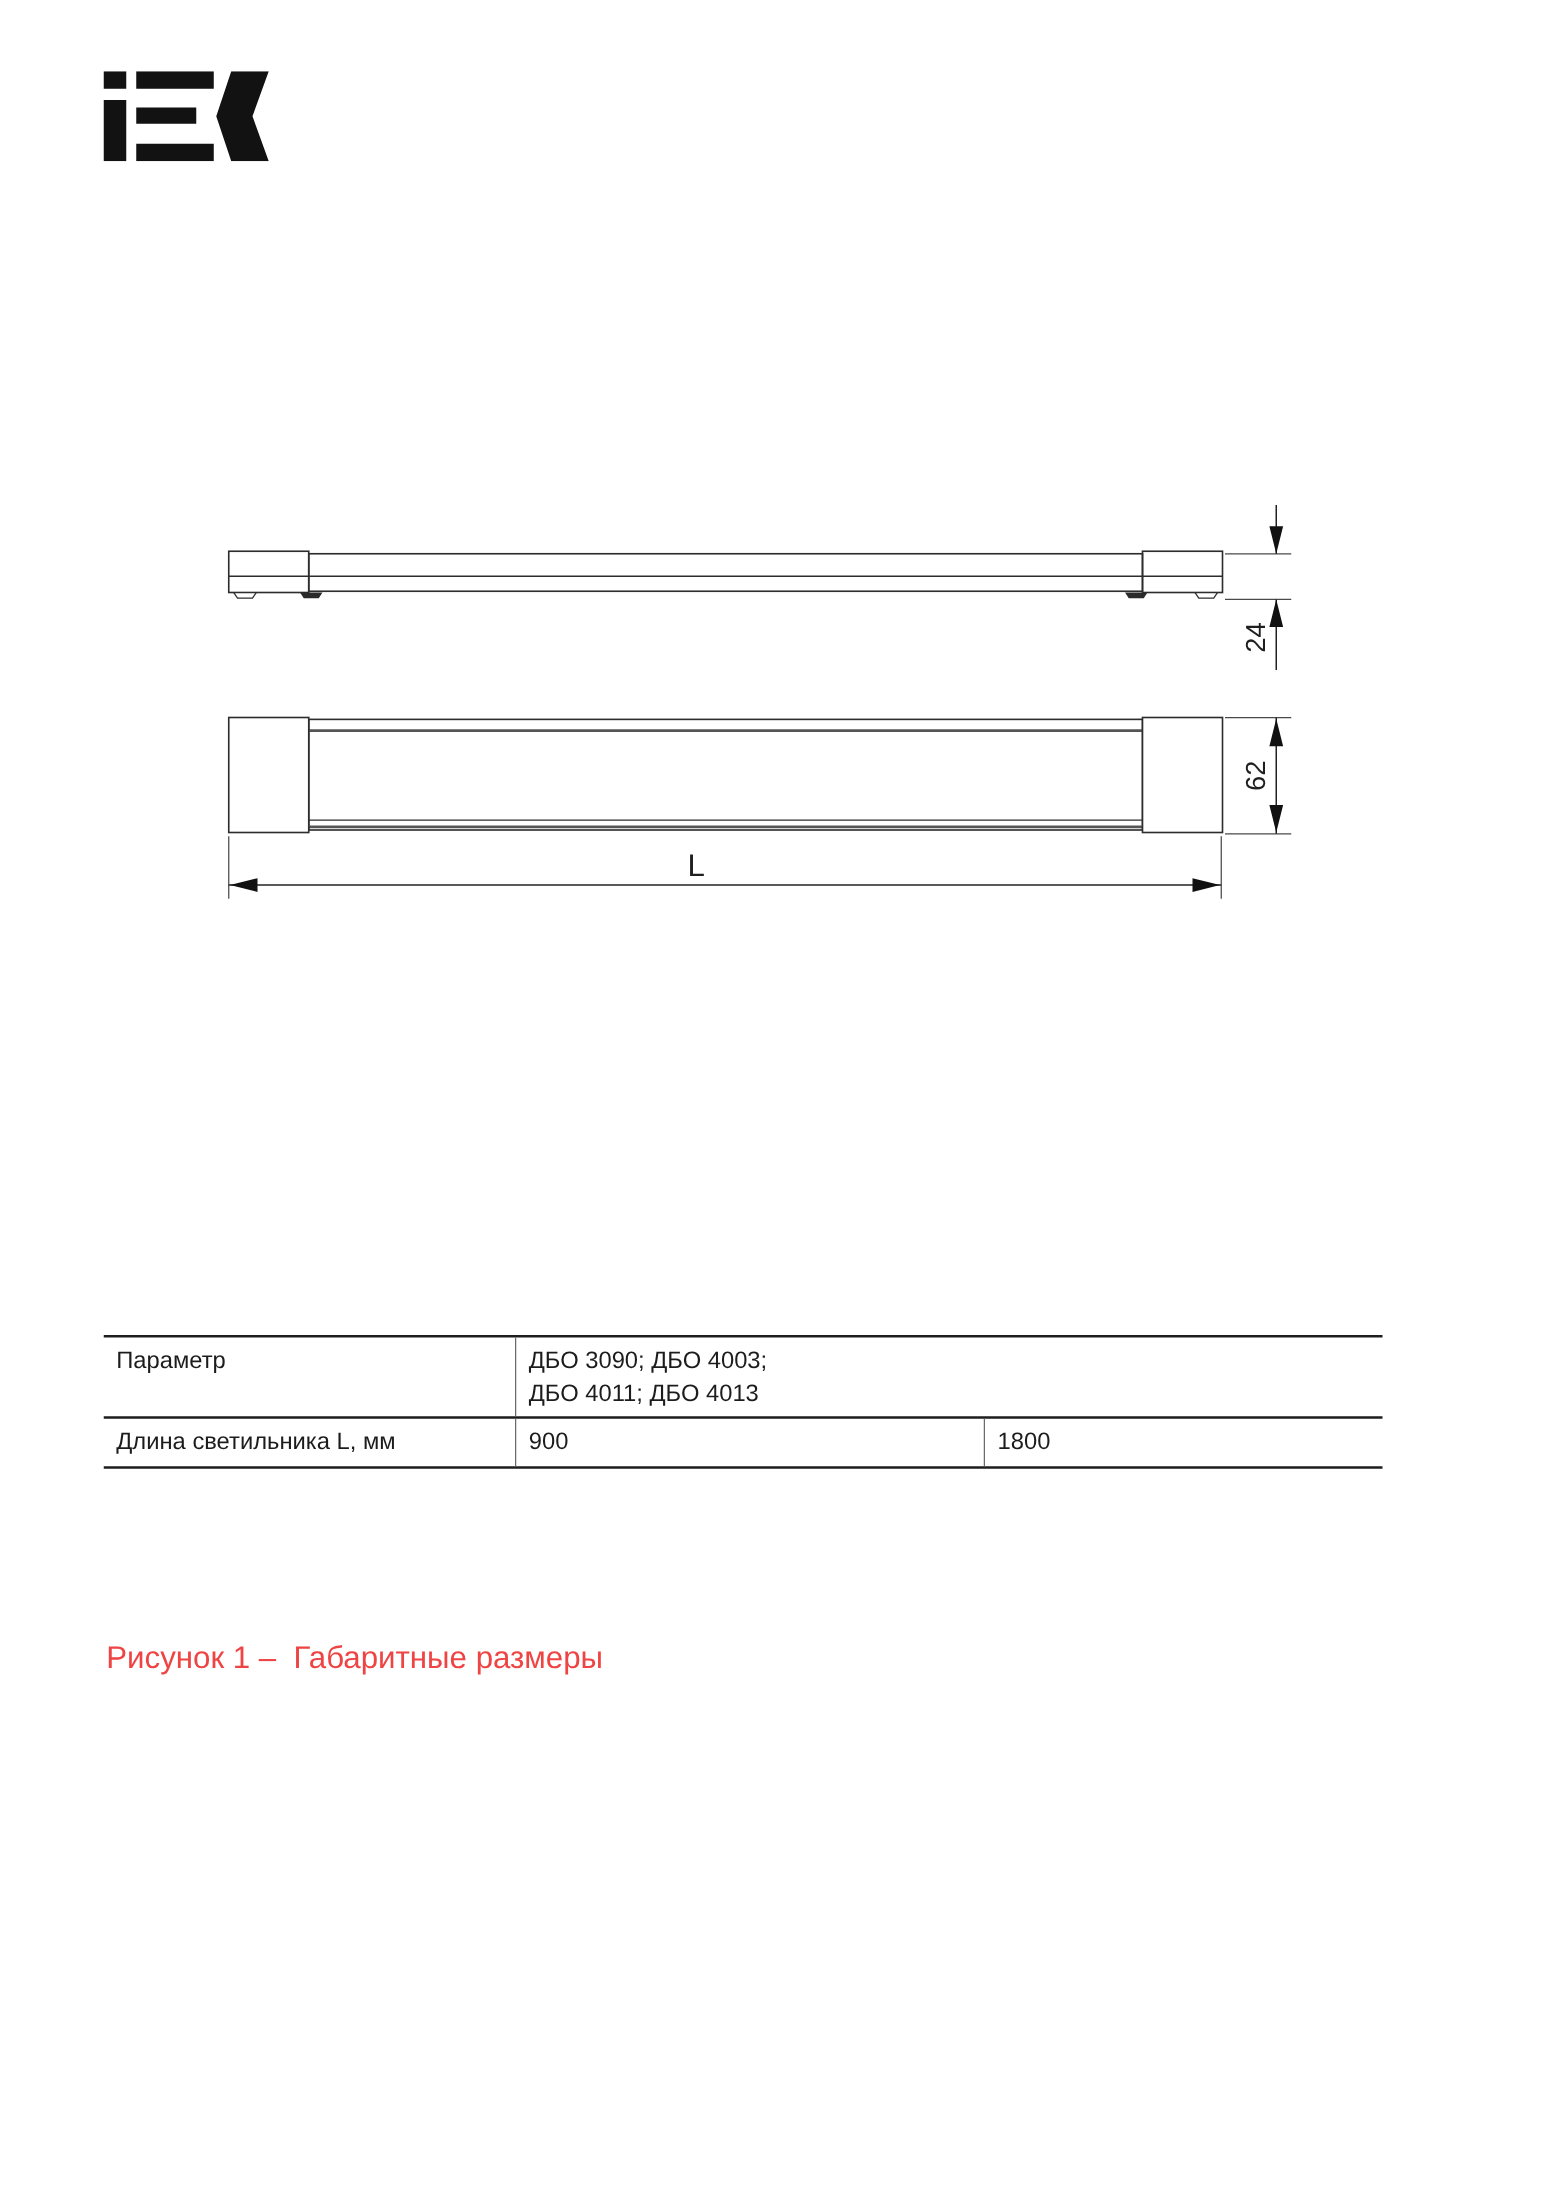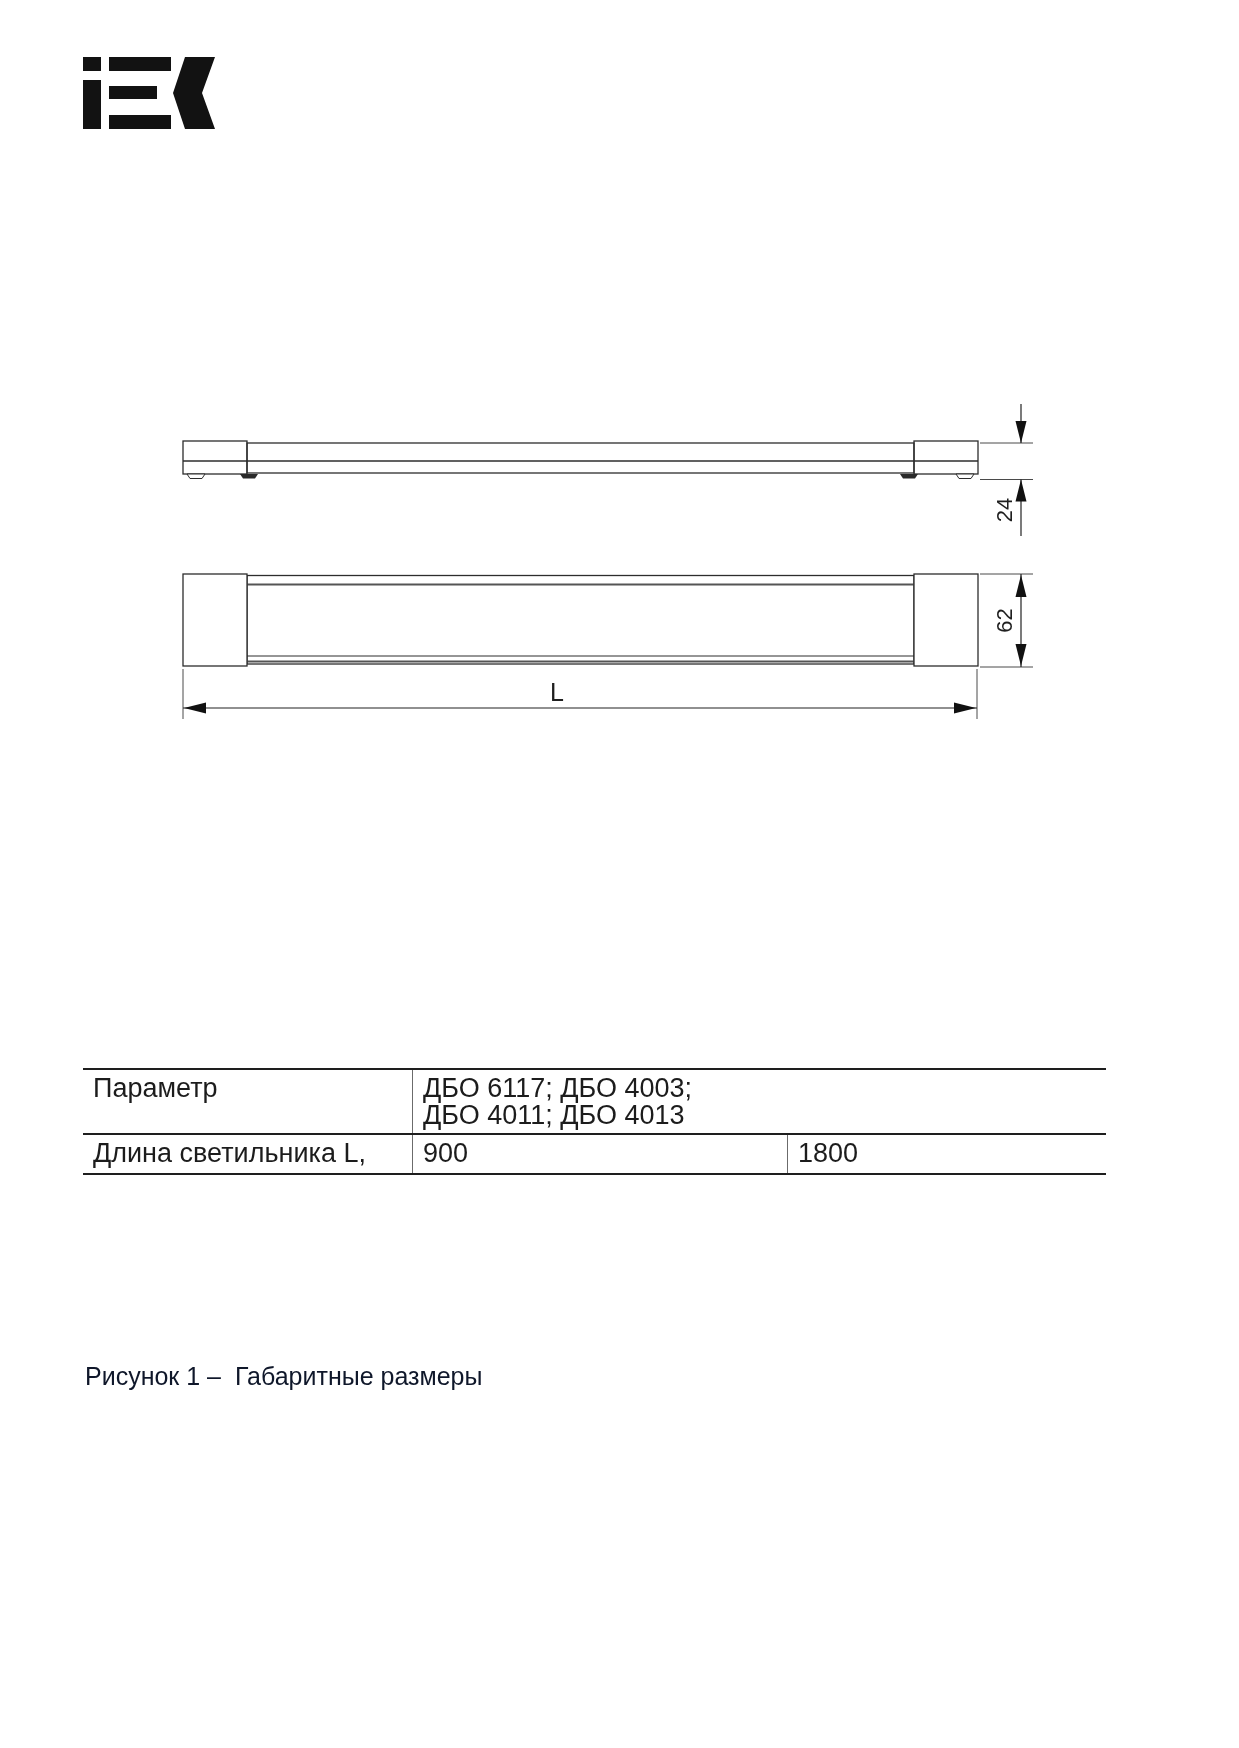--- a/index.html
+++ b/index.html
@@ -53,34 +53,34 @@
     grid-template-columns: 329px 375px 319px;
   }
   .trow.thead {
     border-bottom: 2px solid #1e1e1e;
     height: 63px;
   }
   .trow.tdata {
     height: 38px;
   }
   .tcell {
-    font-size: 27px;
+    font-size: 19px;
     line-height: 27px;
     padding: 5px 10px 0 10px;
     overflow: hidden;
   }
   .tcell.c2, .tcell.c3 {
     border-left: 1px solid #6b6b6b;
   }
   .caption {
     position: absolute;
     left: 85px;
-    top: 1362px;
+    top: 1312px;
     font-size: 25px;
-    color: #0f172a;
+    color: #ef4444;
     white-space: pre;
   }
 </style>
 </head>
 <body>
 
 <div class="page">
 
   <svg class="logo" viewBox="0 0 155 72" role="img" aria-label="IEK">
     <g fill="#121212">
@@ -141,21 +141,21 @@
       <polygon points="184,708 206,702.5 206,713.5" fill="#111111"></polygon>
       <polygon points="976,708 954,702.5 954,713.5" fill="#111111"></polygon>
       <text class="dim-text-l" x="557" y="701" text-anchor="middle">L</text>
     </g>
   </svg>
 
   <div class="ptable">
     <div class="trow thead">
       <div class="tcell c1">Параметр</div>
       <div class="tcell c2">
-        <div>ДБО 6117; ДБО 4003;</div>
+        <div>ДБО 3090; ДБО 4003;</div>
         <div>ДБО 4011; ДБО 4013</div>
       </div>
     </div>
     <div class="trow tdata">
       <div class="tcell c1">Длина светильника L, мм</div>
       <div class="tcell c2">900</div>
       <div class="tcell c3">1800</div>
     </div>
   </div>
 

